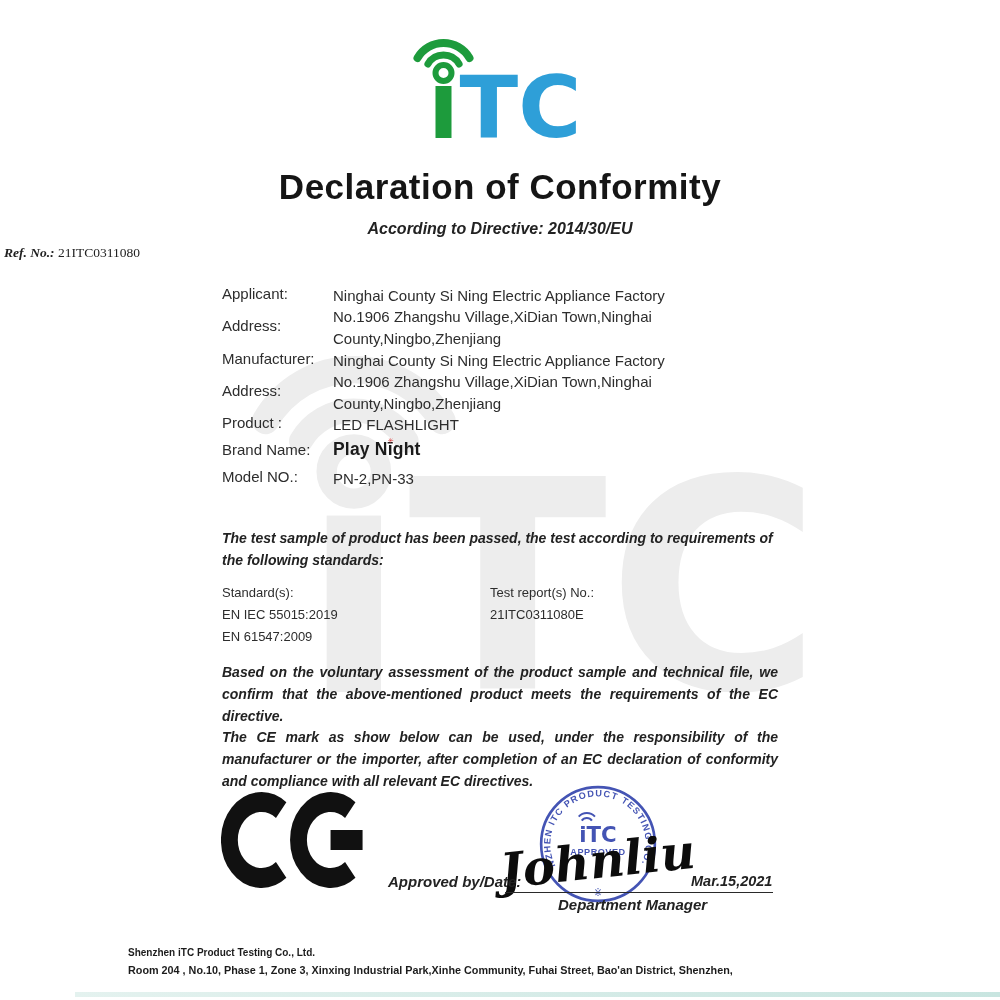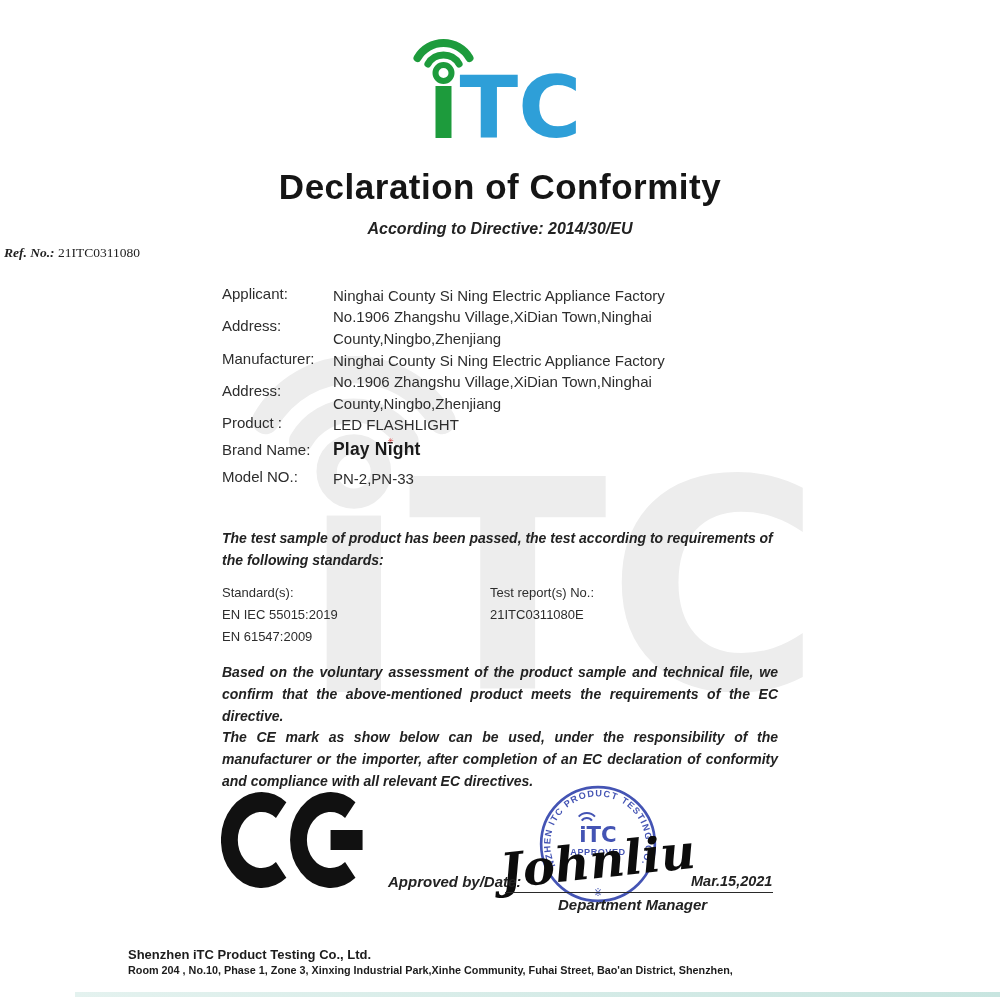--- a/index.html
+++ b/index.html
@@ -41,21 +41,21 @@
   .stamp { position:absolute; left:531px; top:781px; width:134px; height:126px; opacity:0.88; z-index:2; }
   .signature { position:absolute; left:492px; top:836px; width:240px; height:68px; z-index:3; }
   .approved-label { position:absolute; left:388px; top:873px; font-size:15px; font-style:italic;
                     font-weight:700; color:#222; z-index:3; }
   .sig-line { position:absolute; left:505px; top:892px; width:268px; border-top:1.6px solid #2a2a2a; z-index:3; }
   .date { position:absolute; left:691px; top:873px; font-size:14.5px; font-style:italic;
           font-weight:700; color:#222; z-index:3; }
   .role { position:absolute; left:530px; top:896px; font-size:15px; font-style:italic;
           font-weight:700; color:#222; z-index:3;margin-left:28px; }
   
-  .f-company { position:absolute; left:128px; top:947px; font-size:13px; font-weight:700; color:#1c1c1c; z-index:1; }
+  .f-company { position:absolute; left:128px; top:947px; font-size:10px; font-weight:700; color:#1c1c1c; z-index:1; }
   .f-addr1 { position:absolute; left:128px; top:964px; font-size:10.8px; font-weight:700; color:#1c1c1c; z-index:1; }
   .f-addr2 { position:absolute; left:128px; top:976px; font-size:10.8px; font-weight:700; color:#1c1c1c; z-index:1; }
   .f-bar { position:absolute; left:75px; right:0; bottom:3px; height:5px;
            background:linear-gradient(90deg,#e4f2ef,#c8e5e0); z-index:1; }
 </style>
 </head>
 <body>
 
 <div class="page">
 

